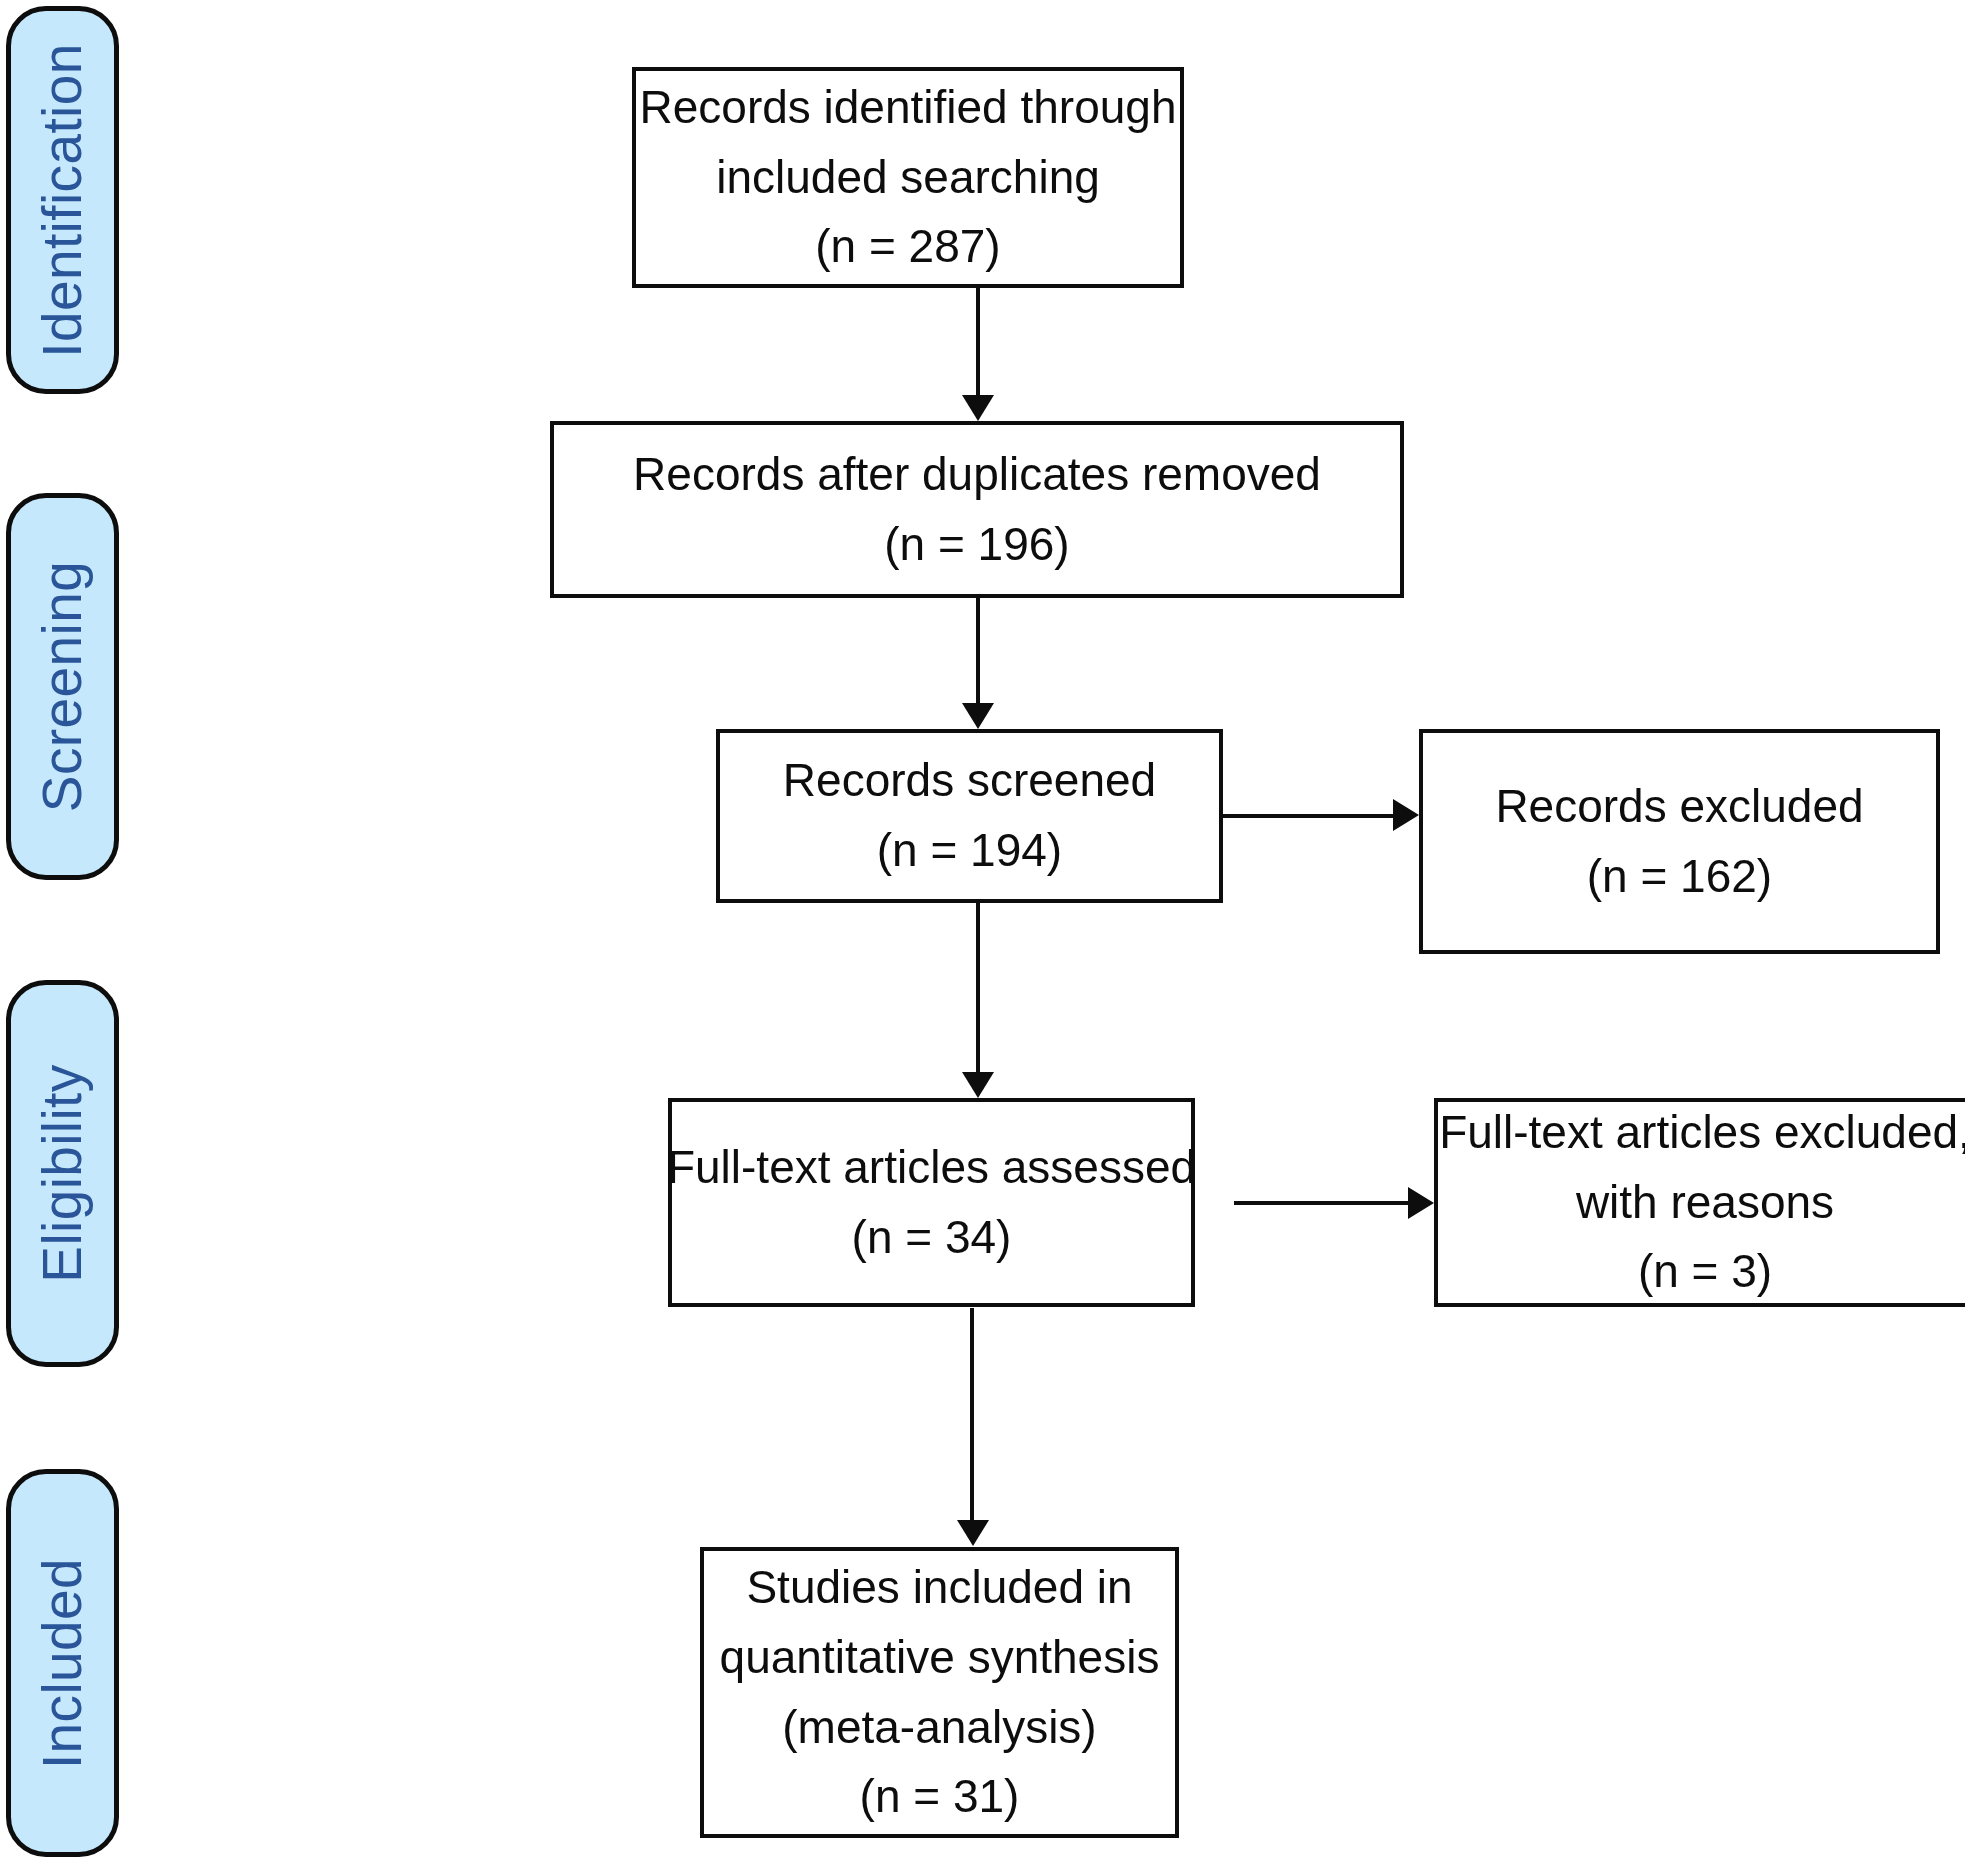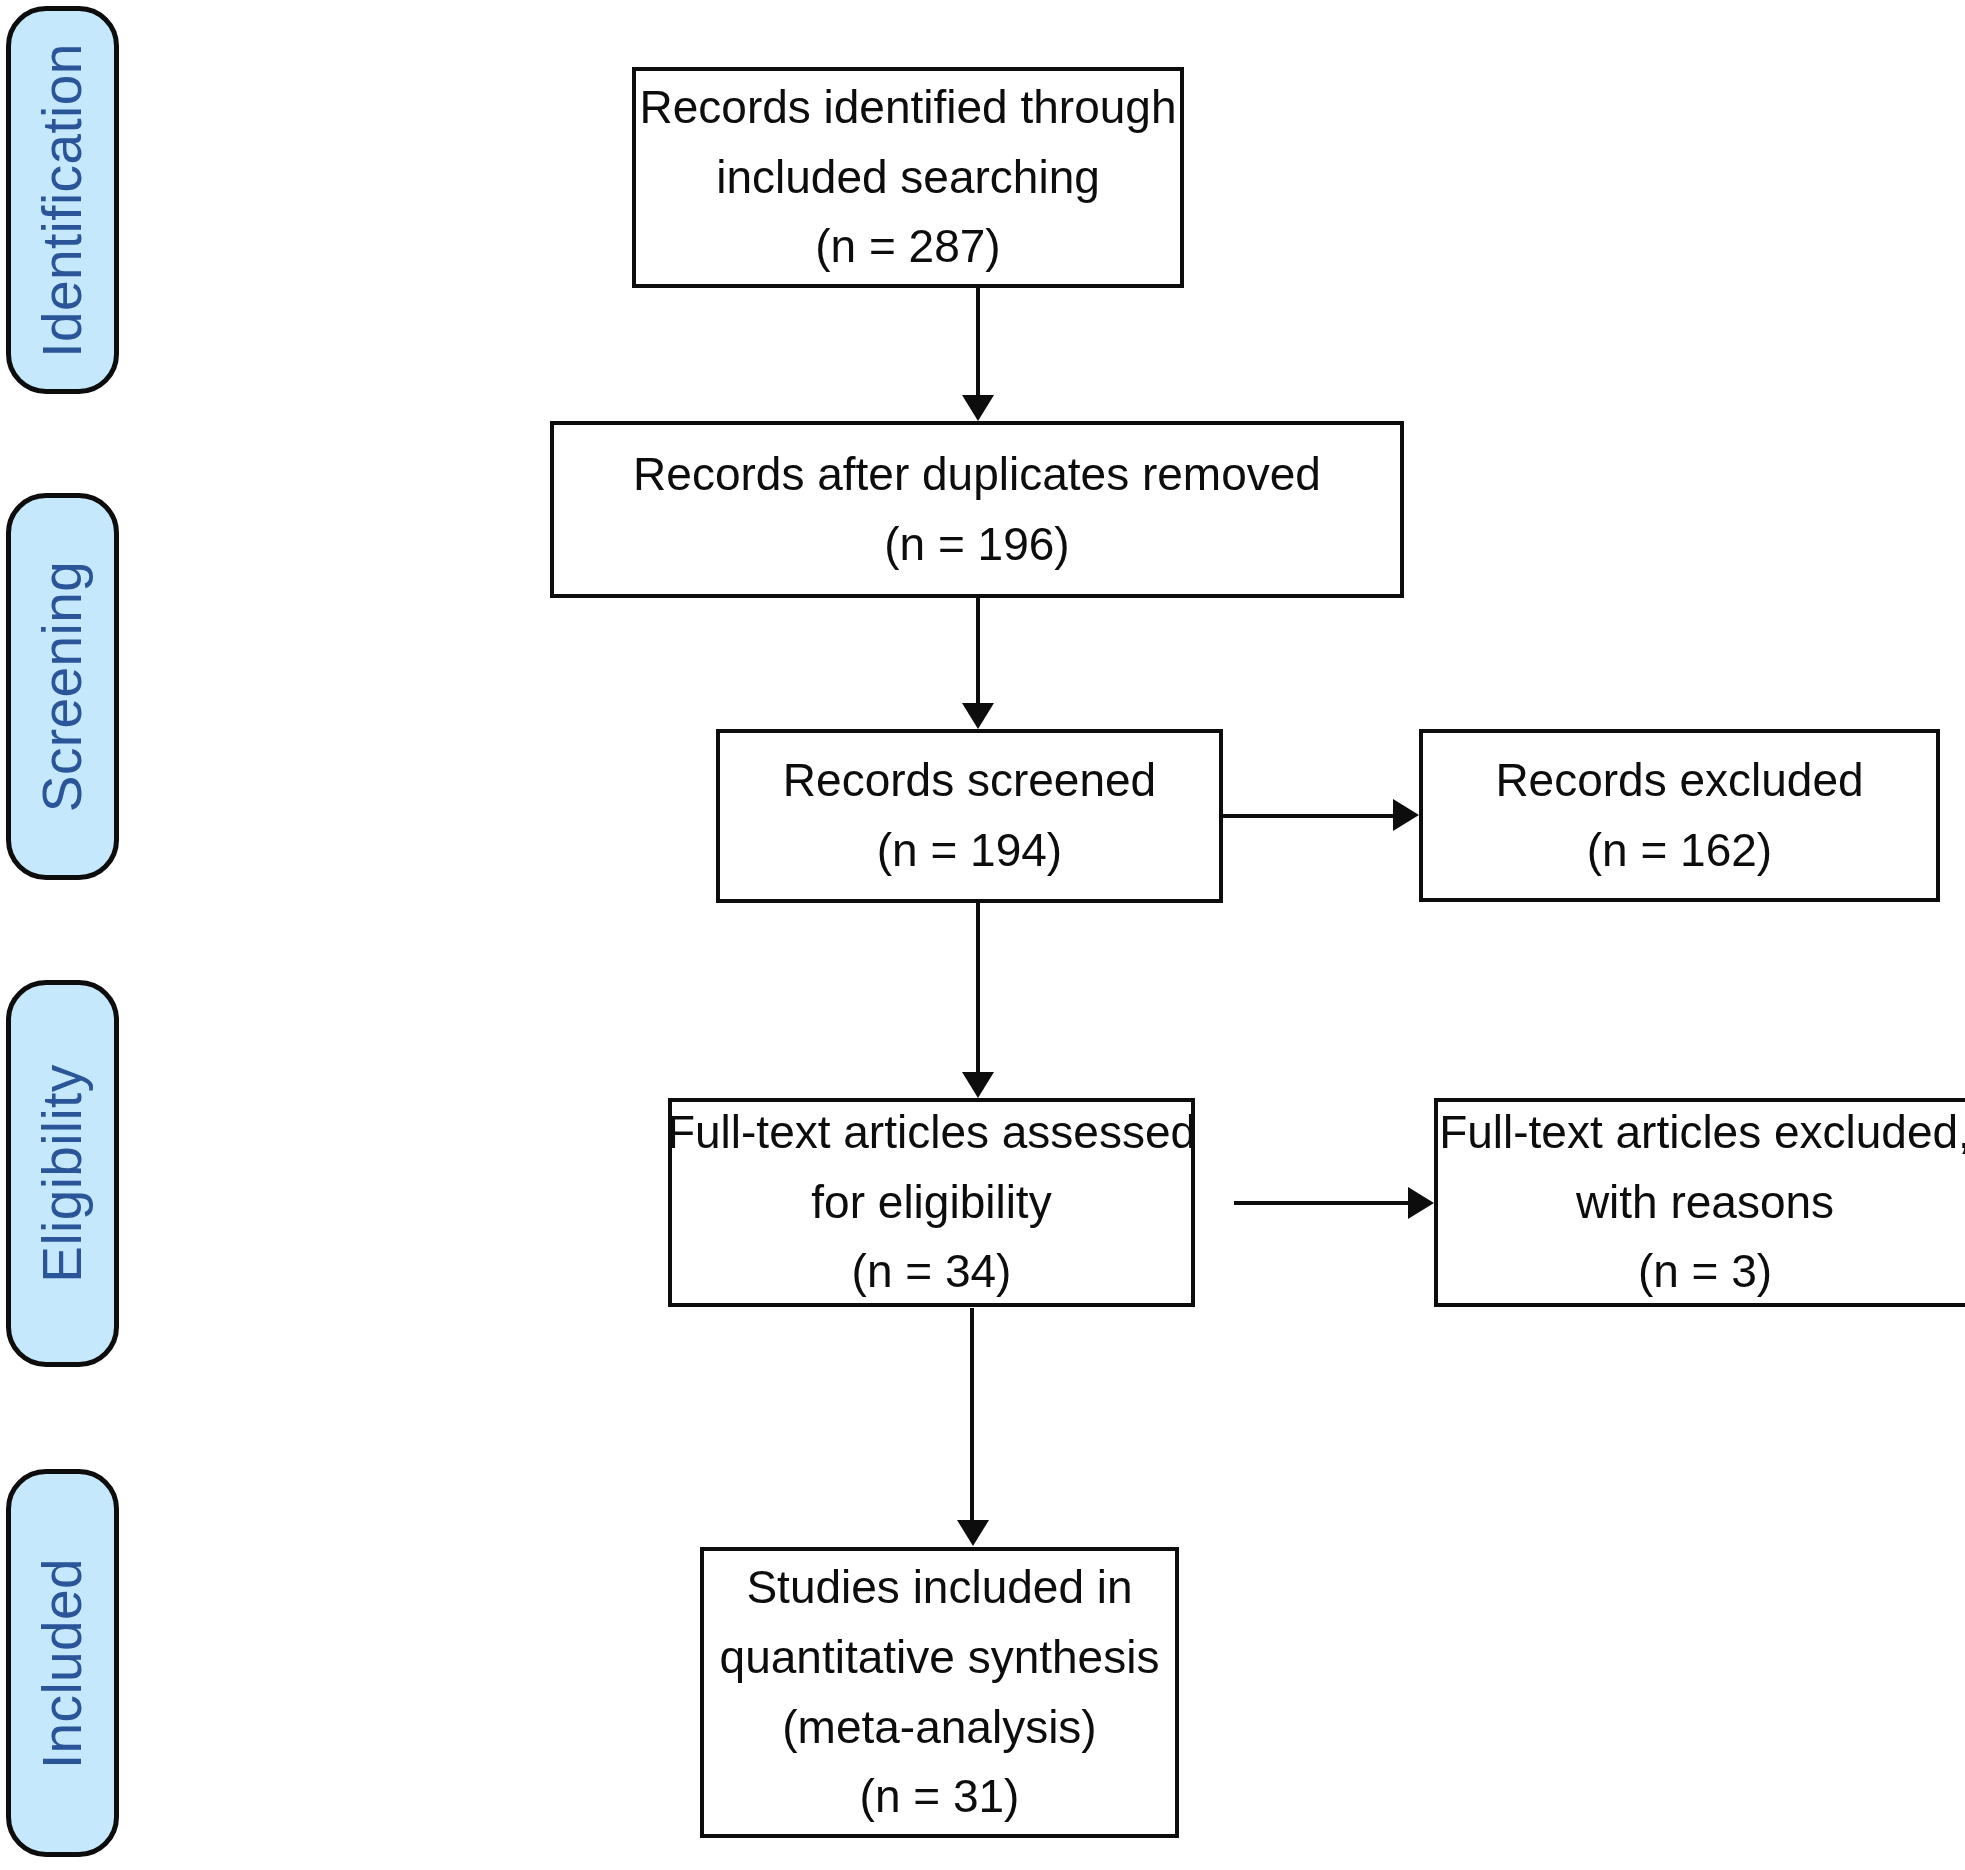--- a/index.html
+++ b/index.html
@@ -129,31 +129,30 @@
   <div class="arrow-down" style="left:962px; top:703px;"></div>
 
   <div class="flow-box" style="left:716px; top:729px; width:507px; height:174px;">
     <span class="line">Records screened</span>
     <span class="line">(n = 194)</span>
   </div>
 
   <div class="conn-h" style="left:1223px; top:814px; width:171px;"></div>
   <div class="arrow-right" style="left:1393px; top:799px;"></div>
 
-  <div class="flow-box" style="left:1419px; top:729px; width:521px; height:173px;">
+  <div class="flow-box" style="left:1419px; top:729px; width:521px; height:225px;">
     <span class="line">Records excluded</span>
     <span class="line">(n = 162)</span>
   </div>
 
   <div class="conn-v" style="left:976px; top:902px; height:171px;"></div>
   <div class="arrow-down" style="left:962px; top:1072px;"></div>
 
   <div class="flow-box" style="left:668px; top:1098px; width:527px; height:209px;">
     <span class="line">Full-text articles assessed</span>
-    <span class="line">for eligibility</span>
     <span class="line">(n = 34)</span>
   </div>
 
   <div class="conn-h" style="left:1234px; top:1201px; width:175px;"></div>
   <div class="arrow-right" style="left:1408px; top:1187px;"></div>
 
   <div class="flow-box" style="left:1434px; top:1098px; width:542px; height:209px;">
     <span class="line">Full-text articles excluded,</span>
     <span class="line">with reasons</span>
     <span class="line">(n = 3)</span>

